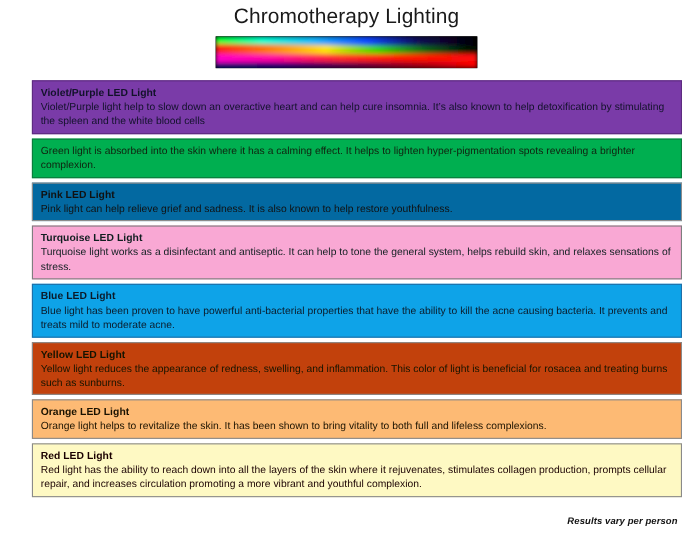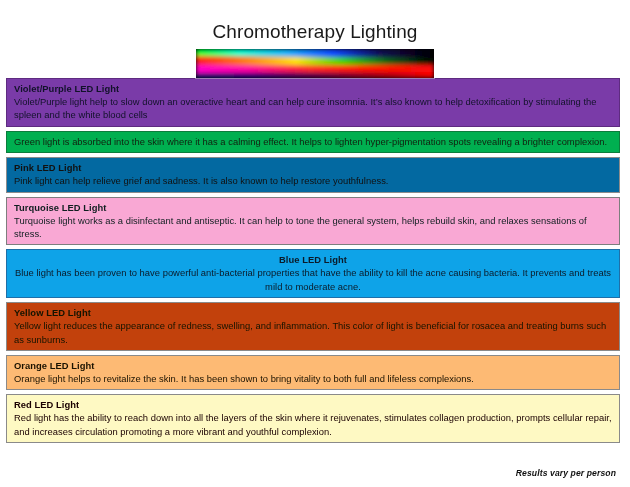--- a/index.html
+++ b/index.html
@@ -19,21 +19,21 @@
     position: relative;
     width: 630px;
     height: 487px;
     box-sizing: border-box;
   }
 
   
   .title-area {
     width: 100%;
     text-align: center;
-    padding-top: 22px;
+    padding-top: 6px;
   }
   .slide-title {
     font-size: 19px;
     font-weight: 400;
     color: #1a1a1a;
     letter-spacing: 0.1px;
     line-height: 1.1;
     font-family: "Liberation Sans", sans-serif;
   }
 
@@ -49,21 +49,22 @@
     width: 238px;
     height: 29px;
     overflow: hidden;
     background: #000;
     box-shadow: 0 0 0 1px rgba(255,255,255,0.4);
   }
   .banner svg { display: block; }
 
   
   .blocks {
-    padding: 0 10px 0 6px;
+    margin-top: 11px;
+    padding: 0 10px 0 29px;
     box-sizing: border-box;
     border-radius: 20px;
   }
   .led-block {
     box-sizing: border-box;
     width: 100%;
     border-style: solid;
     border-width: 1.4px;
     padding: 3px 7px 4px 7px;
     margin-bottom: 4px;
@@ -168,21 +169,21 @@
     <div class="led-block" style="background: #0369a1; border-color: rgb(140, 140, 140); color: rgb(17, 17, 17);">
       <div class="led-title">Pink LED Light</div>
       <div class="led-desc">Pink light can help relieve grief and sadness. It is also known to help restore youthfulness.</div>
     </div>
 
     <div class="led-block" style="background: #f9a8d4; border-color: rgb(126, 126, 126); color: rgb(16, 30, 32);">
       <div class="led-title">Turquoise LED Light</div>
       <div class="led-desc">Turquoise light works as a disinfectant and antiseptic. It can help to tone the general system, helps rebuild skin, and relaxes sensations of stress.</div>
     </div>
 
-    <div class="led-block" style="background: rgb(14, 163, 232); border-color: rgb(31, 111, 168); color: rgb(11, 27, 42); text-align: center;">
+    <div class="led-block" style="background: rgb(14, 163, 232); border-color: rgb(31, 111, 168); color: rgb(11, 27, 42);">
       <div class="led-title">Blue LED Light</div>
       <div class="led-desc">Blue light has been proven to have powerful anti-bacterial properties that have the ability to kill the acne causing bacteria. It prevents and treats mild to moderate acne.</div>
     </div>
 
     <div class="led-block" style="background: #c2410c; border-color: rgb(138, 138, 138); color: rgb(20, 20, 0);">
       <div class="led-title">Yellow LED Light</div>
       <div class="led-desc">Yellow light reduces the appearance of redness, swelling, and inflammation. This color of light is beneficial for rosacea and treating burns such as sunburns.</div>
     </div>
 
     <div class="led-block" style="background: #fdba74; border-color: rgb(138, 138, 138); color: rgb(26, 18, 0);">

